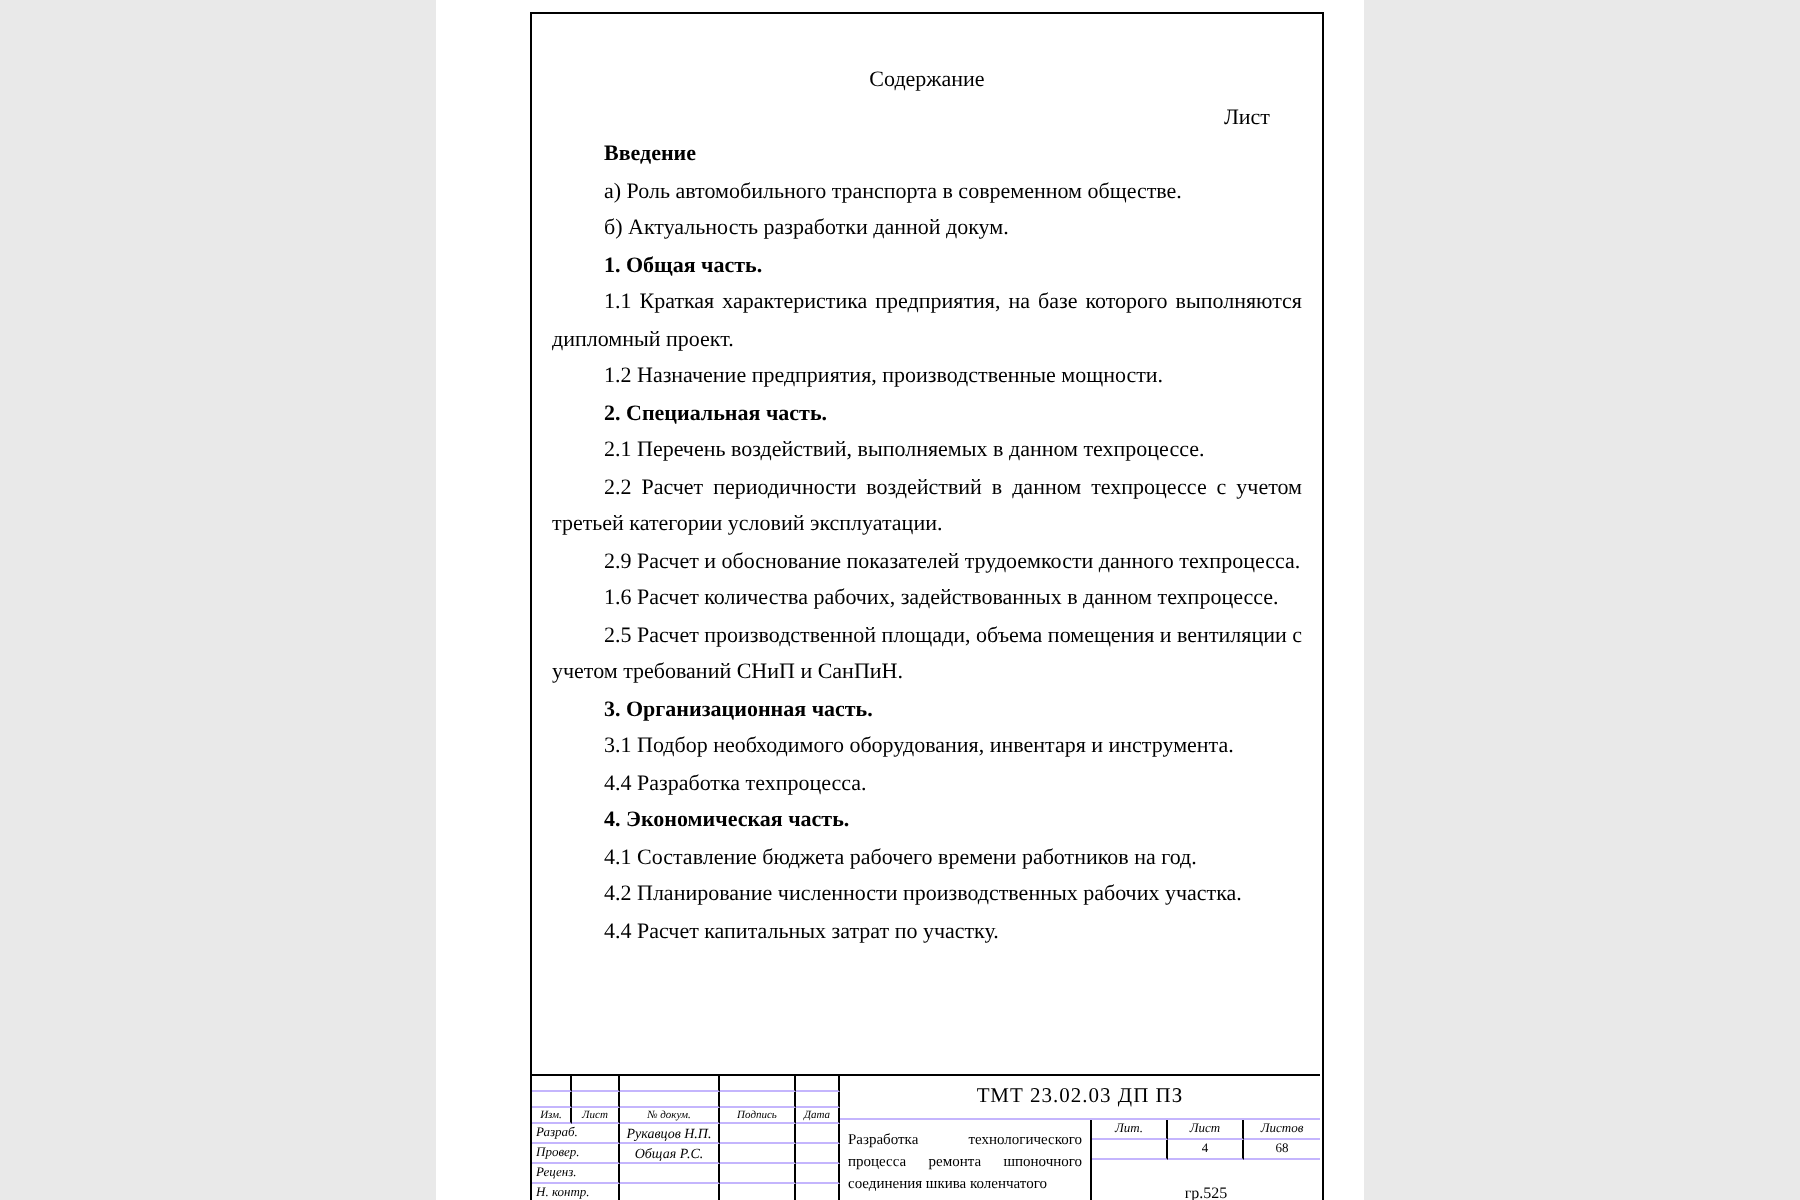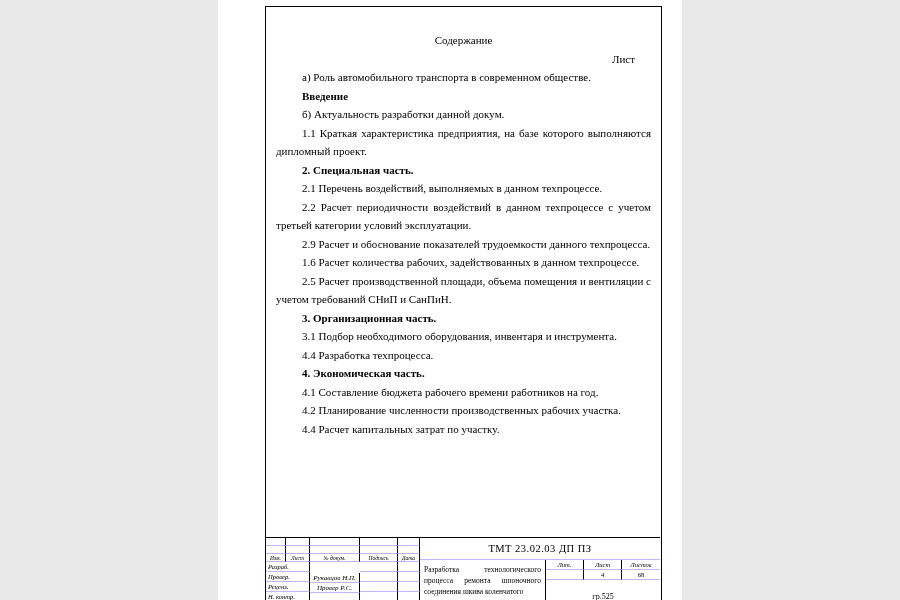--- a/index.html
+++ b/index.html
@@ -13,40 +13,42 @@
   .toc-item{margin:0;text-indent:26px;}
   .toc-item.bold{font-weight:bold;}
   
   .stamp{position:absolute;left:0;top:530px;width:394px;height:150px;border-top:1.5px solid #000;font-style:italic;}
   .cell{position:absolute;box-sizing:border-box;border-right:1px solid #000;border-bottom:1px solid #c4b5fd;overflow:hidden;text-align:center;white-space:nowrap;}
   .no-r{border-right:none;}
   .no-b{border-bottom:none;}
   .h8{height:8px;line-height:8px;font-size:5.5px;}
   .h10{height:10px;line-height:10px;font-size:6.5px;}
   .rowlbl{text-align:left;padding-left:2px;}
-  .name{font-size:7px;margin-top:11px;}
+  .name{font-size:7px;}
   .designation{left:154px;top:0;width:240px;height:22px;line-height:21px;font-size:10.5px;font-style:normal;letter-spacing:0.5px;}
   .stamp-title{left:154px;top:22px;width:126px;height:128px;font-size:7.5px;line-height:11px;text-align:justify;padding:4px 4px 0 4px;white-space:normal;font-style:normal;}
   .group-cell{left:280px;top:42px;width:114px;height:108px;font-size:8px;padding-top:12px;font-style:normal;}
 </style>
 </head>
 <body>
 
 <div class="canvas">
   <div class="page">
     <div class="frame">
 
       <div class="content">
         <p class="doc-title">Содержание</p>
         <p class="sheet-head">Лист</p>
         <div>
+            <p class="toc-item bold">Введение</p>
             <p class="toc-item">а) Роль автомобильного транспорта в современном обществе.</p>
-            <p class="toc-item bold">Введение</p>
             <p class="toc-item">б) Актуальность разработки данной докум.</p>
+            <p class="toc-item bold">1. Общая часть.</p>
             <p class="toc-item">1.1 Краткая характеристика предприятия, на базе которого выполняются дипломный проект.</p>
+            <p class="toc-item">1.2 Назначение предприятия, производственные мощности.</p>
             <p class="toc-item bold">2. Специальная часть.</p>
             <p class="toc-item">2.1 Перечень воздействий, выполняемых в данном техпроцессе.</p>
             <p class="toc-item">2.2 Расчет периодичности воздействий в данном техпроцессе с учетом третьей категории условий эксплуатации.</p>
             <p class="toc-item">2.9 Расчет и обоснование показателей трудоемкости данного техпроцесса.</p>
             <p class="toc-item">1.6 Расчет количества рабочих, задействованных в данном техпроцессе.</p>
             <p class="toc-item">2.5 Расчет производственной площади, объема помещения и вентиляции с учетом требований СНиП и СанПиН.</p>
             <p class="toc-item bold">3. Организационная часть.</p>
             <p class="toc-item">3.1 Подбор необходимого оборудования, инвентаря и инструмента.</p>
             <p class="toc-item">4.4 Разработка техпроцесса.</p>
             <p class="toc-item bold">4. Экономическая часть.</p>
@@ -74,21 +76,21 @@
         <div class="cell h8" style="left:44px;top:16px;width:50px;">№ докум.</div>
         <div class="cell h8" style="left:94px;top:16px;width:38px;">Подпись</div>
         <div class="cell h8" style="left:132px;top:16px;width:22px;">Дата</div>
 
         <div class="cell h10 rowlbl" style="left:0;top:24px;width:44px;">Разраб.</div>
         <div class="cell h10 name" style="left:44px;top:24px;width:50px;">Рукавцов Н.П.</div>
         <div class="cell h10" style="left:94px;top:24px;width:38px;"></div>
         <div class="cell h10" style="left:132px;top:24px;width:22px;"></div>
 
         <div class="cell h10 rowlbl" style="left:0;top:34px;width:44px;">Провер.</div>
-        <div class="cell h10 name" style="left:44px;top:34px;width:50px;">Провер Р.С.</div>
+        <div class="cell h10 name" style="left:44px;top:34px;width:50px;">Общая Р.С.</div>
         <div class="cell h10" style="left:94px;top:34px;width:38px;"></div>
         <div class="cell h10" style="left:132px;top:34px;width:22px;"></div>
 
         <div class="cell h10 rowlbl" style="left:0;top:44px;width:44px;">Реценз.</div>
         <div class="cell h10 name" style="left:44px;top:44px;width:50px;"></div>
         <div class="cell h10" style="left:94px;top:44px;width:38px;"></div>
         <div class="cell h10" style="left:132px;top:44px;width:22px;"></div>
 
         <div class="cell h10 rowlbl" style="left:0;top:54px;width:44px;">Н. контр.</div>
         <div class="cell h10 name" style="left:44px;top:54px;width:50px;"></div>

